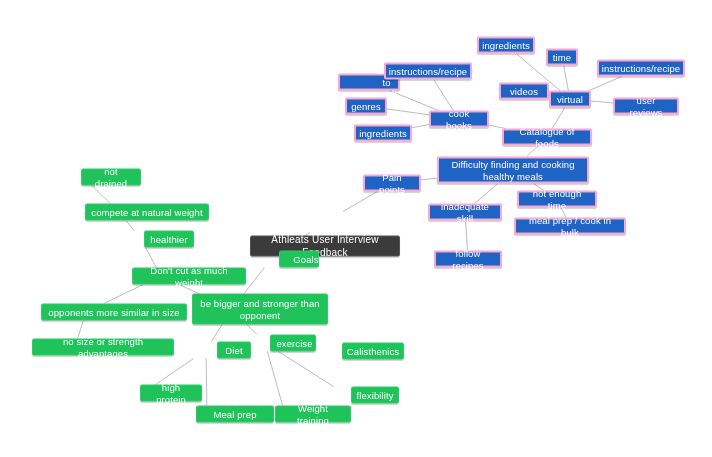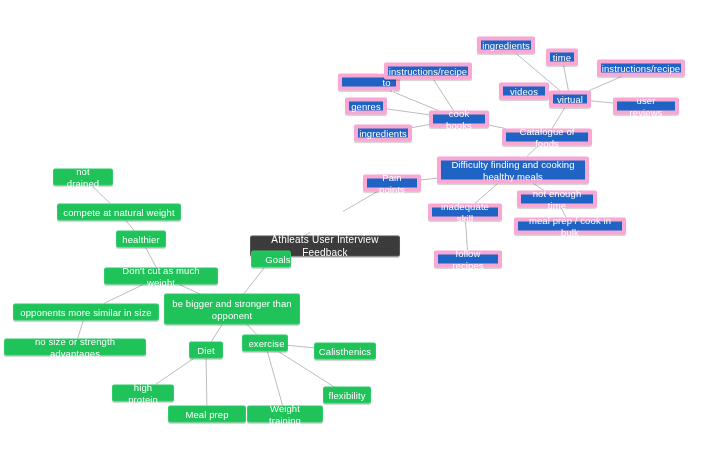--- a/index.html
+++ b/index.html
@@ -38,25 +38,26 @@
     line-height: 1.22;
     letter-spacing: 0.1px;
     padding: 2px 5px;
     border-radius: 2px;
     white-space: pre-line;
     box-shadow: 0 1px 1px rgba(0,0,0,0.18);
     transform: translate(-50%, -50%);
   }
   .node.blue {
     background: #1f63c4;
-    border: 4px solid #f9a8d4;
+    border: 2px solid #f9a8d4;
   }
   .node.green {
     background: #1fc35a;
     border: 1px solid #2ecc6b;
+    margin-left: 28px;
   }
   .node.dark {
     background: #3b3b3b;
     border: 1px solid #555555;
     font-size: 10px;
     letter-spacing: 0.2px;
   }
 </style>
 </head>
 <body>

